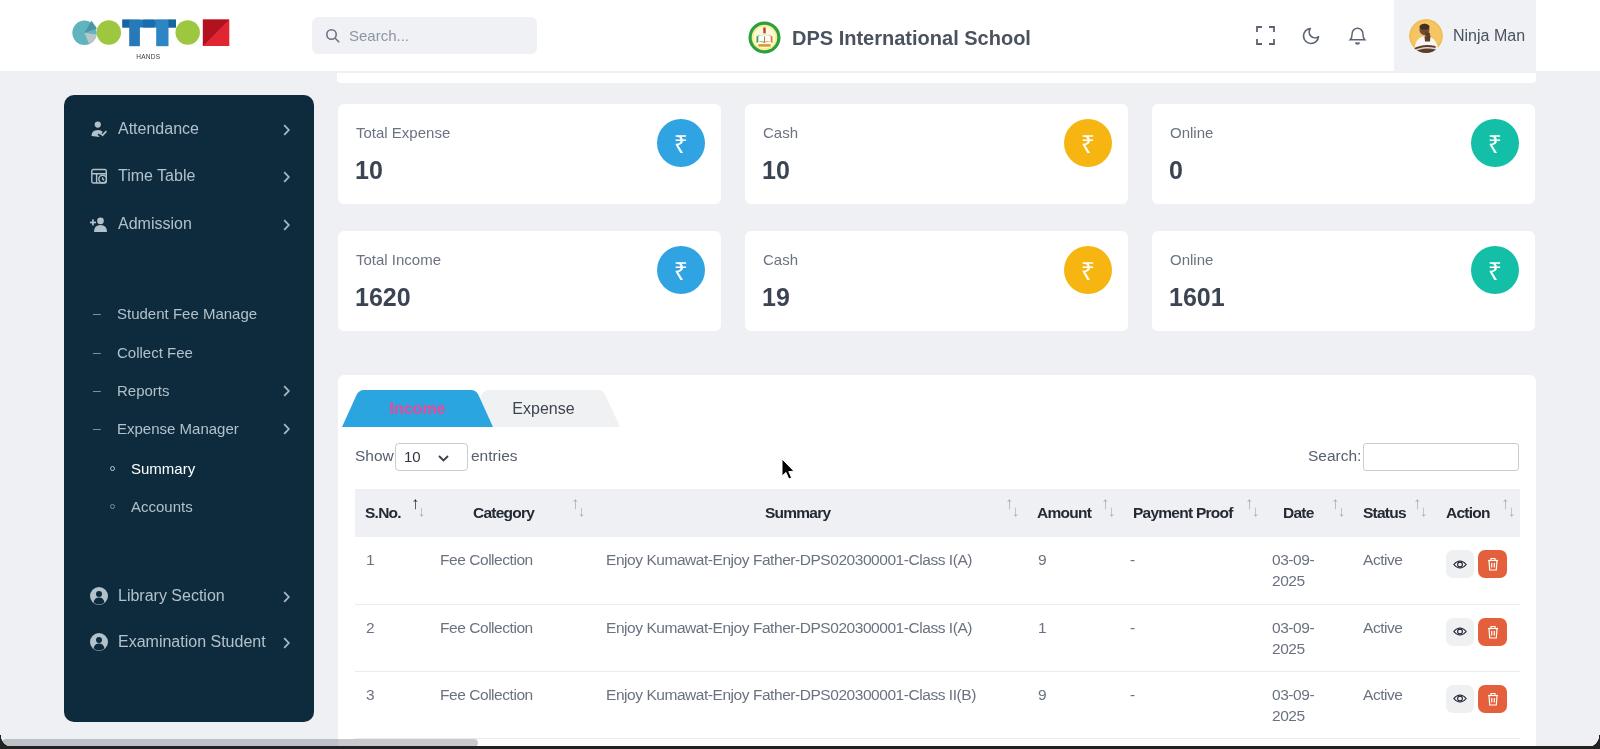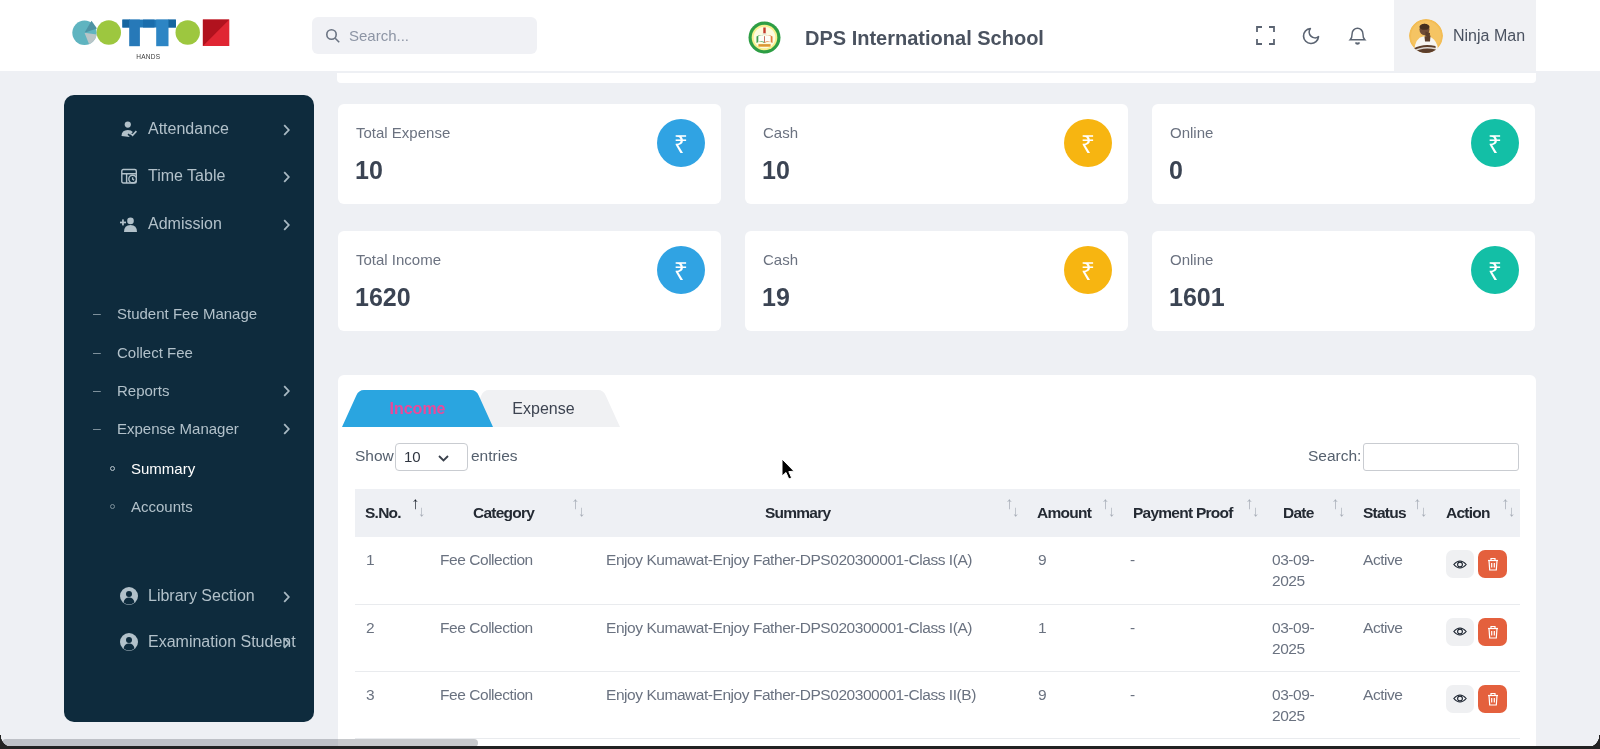--- a/index.html
+++ b/index.html
@@ -5,29 +5,29 @@
 * { margin:0; padding:0; box-sizing:border-box; }
 html,body { width:1600px; height:749px; overflow:hidden; }
 body { font-family:"Liberation Sans", sans-serif; background:#eef0f4; position:relative; }
 .header { position:absolute; top:0; left:0; width:1600px; height:71px; background:#fff; }
 .substrip { position:absolute; top:73px; left:337px; width:1199px; height:10px; background:#fff; border-radius:0 0 4px 4px; }
 
 .logo { position:absolute; left:71px; top:17px; }
 .searchbox { position:absolute; left:312px; top:17px; width:225px; height:37px; background:#f0f1f5; border-radius:6px; display:flex; align-items:center; padding-left:13px; }
 .searchbox svg { flex:0 0 auto; }
 .searchbox span { color:#8d95a5; font-size:15px; margin-left:8px; }
-.titlewrap { position:absolute; left:748px; top:21px; display:flex; align-items:center;gap:13px; }
+.titlewrap { position:absolute; left:748px; top:21px; display:flex; align-items:center; }
 .title { font-size:20px; font-weight:700; color:#4a525f; margin-left:11px; line-height:32px; }
 .hicons { position:absolute; top:0; height:71px; display:flex; align-items:center; color:#5b6472; }
 .userarea { position:absolute; left:1394px; top:0; width:142px; height:71px; background:#f0f1f4; display:flex; align-items:center; }
 .avatar { width:34px; height:34px; border-radius:50%; overflow:hidden; margin-left:15px; flex:0 0 auto; }
 .username { font-size:16px; color:#4a5260; margin-left:10px; font-weight:400; }
 
 .sidebar { position:absolute; left:64px; top:95px; width:250px; height:627px; background:#0e2b3d; border-radius:10px; color:#b2c1ca; overflow:hidden; }
-.sitem { position:absolute; left:0; width:250px; height:30px; display:flex; align-items:center; font-size:16px;padding-left:30px; }
+.sitem { position:absolute; left:0; width:250px; height:30px; display:flex; align-items:center; font-size:16px; }
 .sitem .ic { width:22px; margin-left:24px; display:flex; justify-content:center; }
 .sitem .lbl { margin-left:8px; }
 .sitem .chev, .ssub .chev { position:absolute; right:24px; top:50%; margin-top:-7px; height:14px; }
 .ssub { position:absolute; left:0; width:250px; height:26px; display:flex; align-items:center; font-size:15px; }
 .ssub .dash { margin-left:29px; width:12px; color:#7d909b; font-size:14px; }
 .ssub .lbl { margin-left:12px; }
 .ssub2 { position:absolute; left:0; width:250px; height:24px; display:flex; align-items:center; font-size:15px; }
 .ssub2 .dot { margin-left:46px; width:5px; height:5px; border:1.4px solid #7d909b; border-radius:50%; flex:0 0 auto; }
 .ssub2 .lbl { margin-left:16px; }
 .active2 { color:#fff; font-weight:400; }

